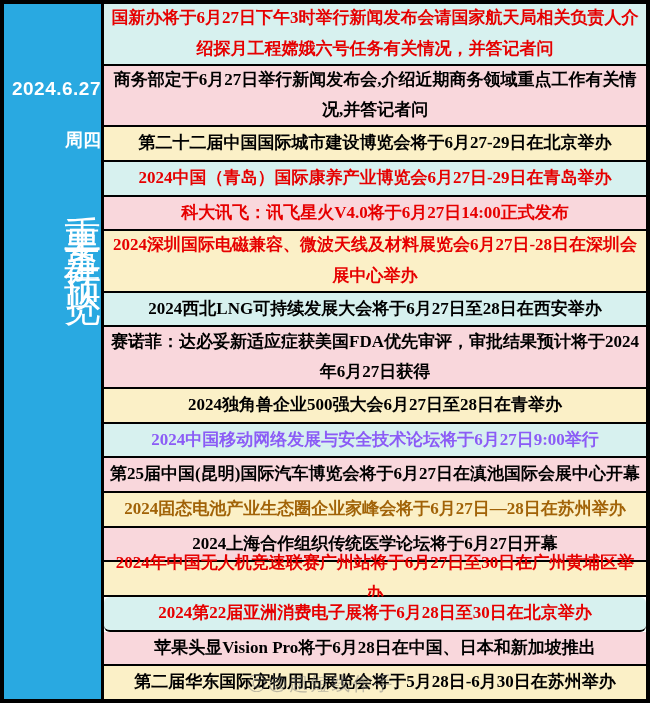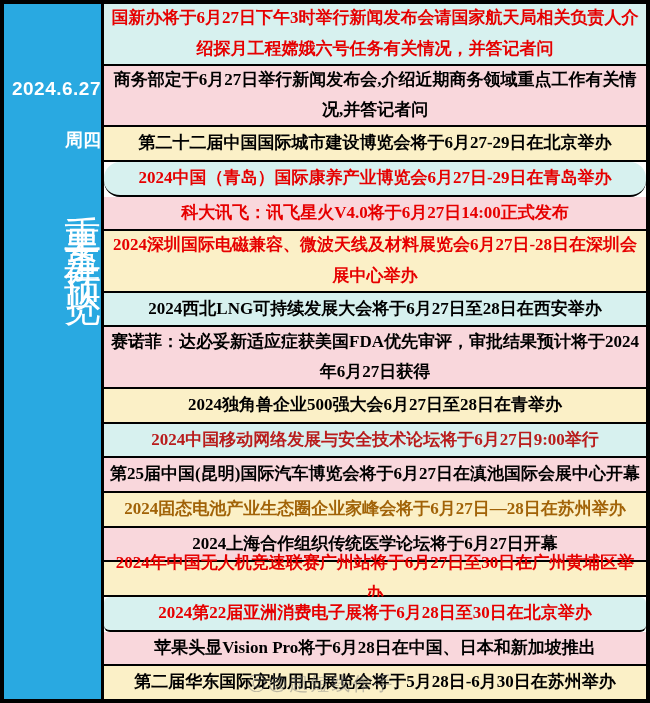--- a/index.html
+++ b/index.html
@@ -98,40 +98,40 @@
   <div class="events">
       <div class="event-row" style="background: rgb(215, 241, 239); border-bottom-color: rgb(0, 0, 0); flex-grow: 62;">
     <span class="event-text" style="color: rgb(230, 0, 0);">国新办将于6月27日下午3时举行新闻发布会请国家航天局相关负责人介绍探月工程嫦娥六号任务有关情况，并答记者问</span>
   </div>
       <div class="event-row" style="background: rgb(249, 215, 220); border-bottom-color: rgb(0, 0, 0); flex-grow: 62;">
     <span class="event-text" style="color: rgb(0, 0, 0);">商务部定于6月27日举行新闻发布会,介绍近期商务领域重点工作有关情况,并答记者问</span>
   </div>
       <div class="event-row" style="background: rgb(251, 240, 199); border-bottom-color: rgb(0, 0, 0); flex-grow: 33;">
     <span class="event-text" style="color: rgb(0, 0, 0);">第二十二届中国国际城市建设博览会将于6月27-29日在北京举办</span>
   </div>
-      <div class="event-row" style="background: rgb(215, 241, 239); border-bottom-color: rgb(0, 0, 0); flex-grow: 33; border-radius: 16px;">
+      <div class="event-row" style="background: rgb(215, 241, 239); border-bottom-color: rgb(0, 0, 0); flex-grow: 33;">
     <span class="event-text" style="color: rgb(230, 0, 0);">2024中国（青岛）国际康养产业博览会6月27日-29日在青岛举办</span>
   </div>
       <div class="event-row" style="background: rgb(249, 215, 220); border-bottom-color: rgb(0, 0, 0); flex-grow: 33;">
     <span class="event-text" style="color: rgb(230, 0, 0);">科大讯飞：讯飞星火V4.0将于6月27日14:00正式发布</span>
   </div>
       <div class="event-row" style="background: rgb(251, 240, 199); border-bottom-color: rgb(0, 0, 0); flex-grow: 62;">
     <span class="event-text" style="color: rgb(230, 0, 0);">2024深圳国际电磁兼容、微波天线及材料展览会6月27日-28日在深圳会展中心举办</span>
   </div>
       <div class="event-row" style="background: rgb(215, 241, 239); border-bottom-color: rgb(0, 0, 0); flex-grow: 33;">
     <span class="event-text" style="color: rgb(0, 0, 0);">2024西北LNG可持续发展大会将于6月27日至28日在西安举办</span>
   </div>
       <div class="event-row" style="background: rgb(249, 215, 220); border-bottom-color: rgb(0, 0, 0); flex-grow: 62;">
     <span class="event-text" style="color: rgb(0, 0, 0);">赛诺菲：达必妥新适应症获美国FDA优先审评，审批结果预计将于2024年6月27日获得</span>
   </div>
       <div class="event-row" style="background: rgb(251, 240, 199); border-bottom-color: rgb(0, 0, 0); flex-grow: 33;">
     <span class="event-text" style="color: rgb(0, 0, 0);">2024独角兽企业500强大会6月27日至28日在青举办</span>
   </div>
       <div class="event-row" style="background: rgb(215, 241, 239); border-bottom-color: rgb(0, 0, 0); flex-grow: 33;">
-    <span class="event-text" style="color: #b91c1c;">2024中国移动网络发展与安全技术论坛将于6月27日9:00举行</span>
+    <span class="event-text" style="color: #8b5cf6;">2024中国移动网络发展与安全技术论坛将于6月27日9:00举行</span>
   </div>
       <div class="event-row" style="background: rgb(249, 215, 220); border-bottom-color: rgb(0, 0, 0); flex-grow: 33;">
     <span class="event-text" style="color: rgb(0, 0, 0);">第25届中国(昆明)国际汽车博览会将于6月27日在滇池国际会展中心开幕</span>
   </div>
       <div class="event-row" style="background: rgb(251, 240, 199); border-bottom-color: rgb(0, 0, 0); flex-grow: 33;">
     <span class="event-text" style="color: #a16207;">2024固态电池产业生态圈企业家峰会将于6月27日—28日在苏州举办</span>
   </div>
       <div class="event-row" style="background: rgb(249, 215, 220); border-bottom-color: rgb(0, 0, 0); flex-grow: 33;">
     <span class="event-text" style="color: rgb(0, 0, 0);">2024上海合作组织传统医学论坛将于6月27日开幕</span>
   </div>

